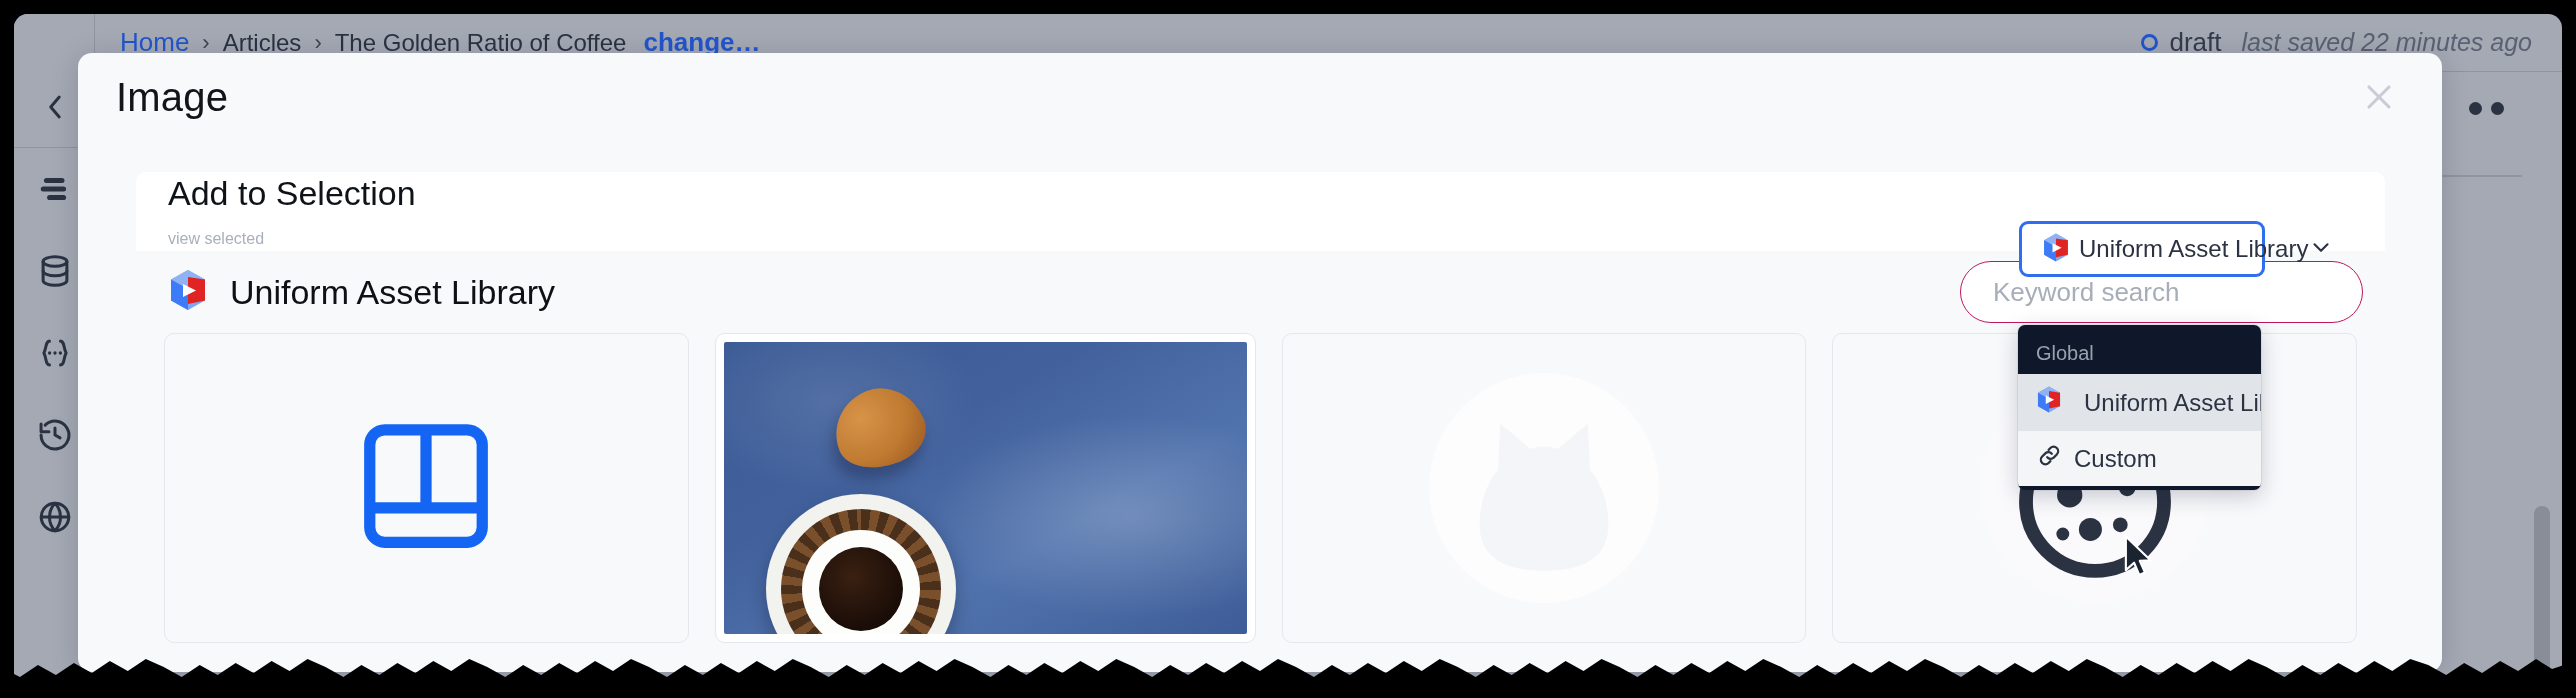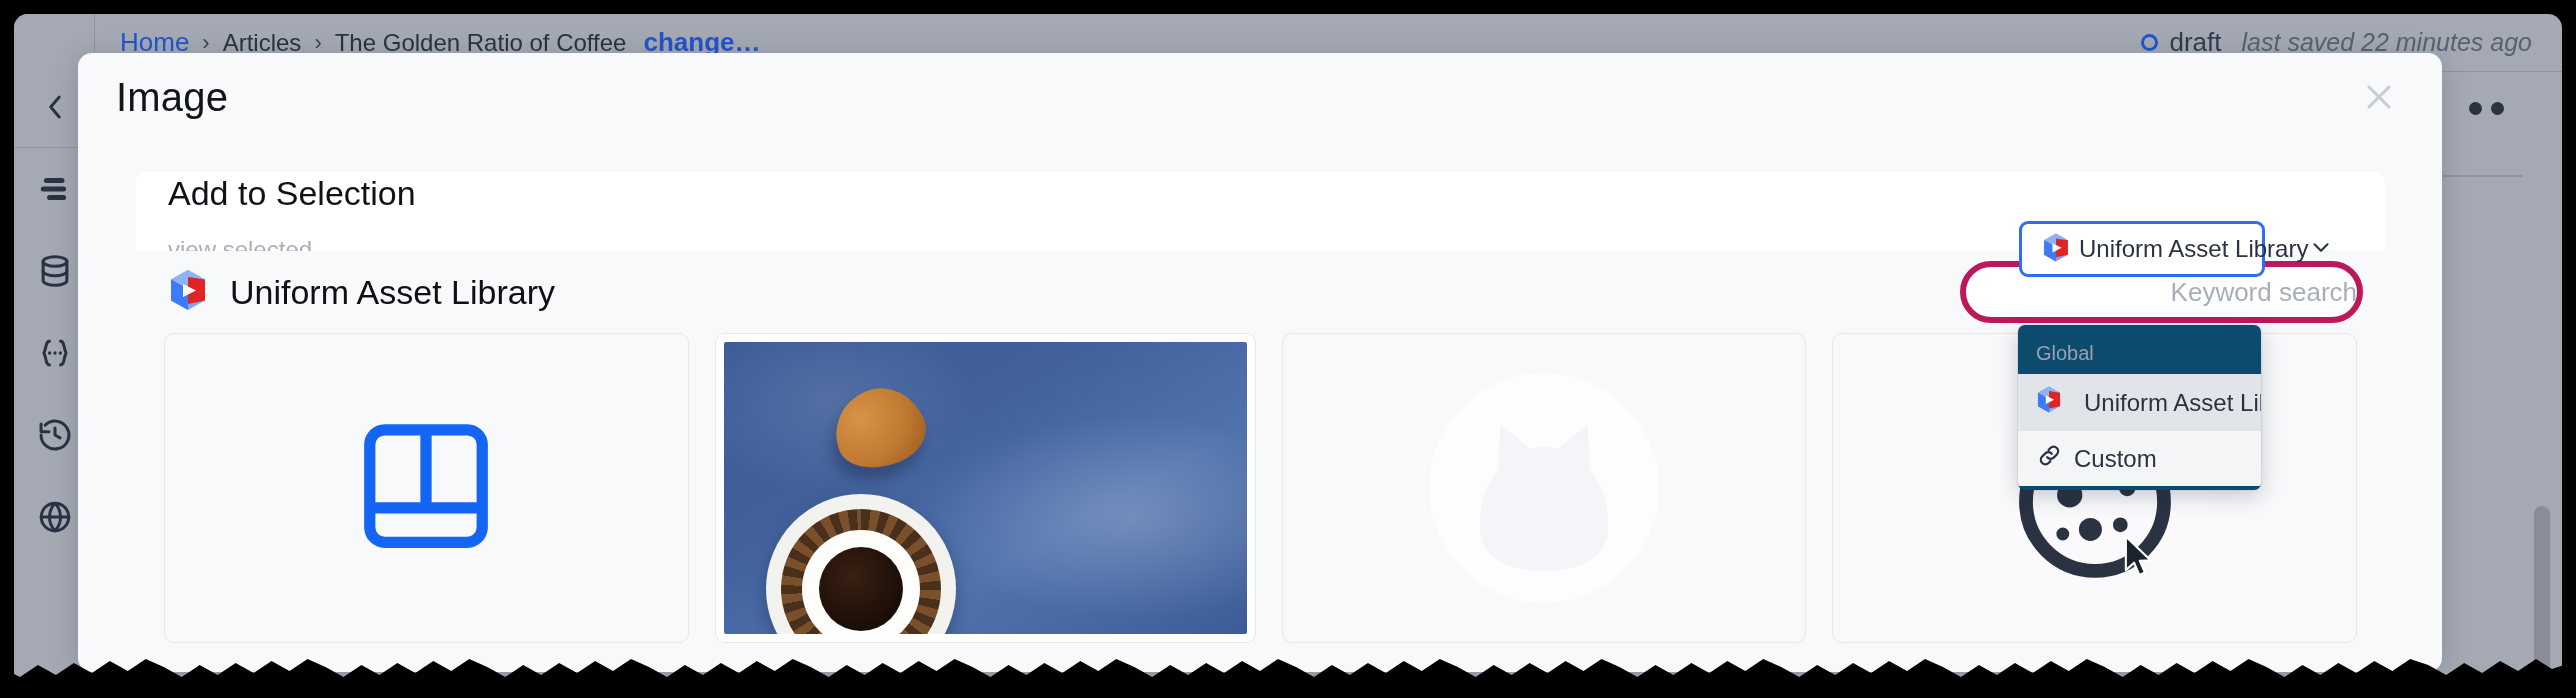--- a/index.html
+++ b/index.html
@@ -168,47 +168,46 @@
   #selection-inner {
     position: absolute;
     left: 32px; top: 0;
   }
   #selection-title {
     font-size: 34px; color: #0f1317;
     margin-top: 2px;
     white-space: nowrap;
   }
   #view-selected {
-    font-size: 24px; color: #a9afbb;
-    margin-top: 23px;
+    font-size: 16px; color: #a9afbb;
+    margin-top: 17px;
     white-space: nowrap;
     cursor: pointer;
   }
 
   
   #library-row {
     position: absolute;
     left: 58px; top: 198px;
     width: 2249px; height: 82px;
     background: #f8f9fb;
     display: flex; align-items: center;
     padding-left: 32px;
   }
   #library-logo { margin-right: 22px; display:block; }
   #library-name { font-size: 34px; color: #0d1014; white-space: nowrap; }
   #keyword-search {
     margin-left: auto;
     margin-right: 22px;
     width: 403px; height: 62px;
-    border: 6px solid #be185d;
+    border: 1px solid #be185d;
     border-radius: 31px;
     background: #ffffff;
     display: flex; align-items: center;
     padding-left: 32px;
-    justify-content: flex-end;
   }
   #keyword-search span { font-size: 26px; color: #a7adb9; }
 
   
   #asset-grid {
     position: absolute;
     left: 58px; top: 280px;
     width: 2249px; height: 339px;
     background: #f8f9fb;
     display: flex;
@@ -318,21 +317,21 @@
   }
   #source-logo { margin-right: 9px; display:block; }
   #source-label { font-size: 24px; color: #2b3242; white-space: nowrap; }
   #source-caret { margin-left: auto; display:block; }
 
   
   #dropdown {
     position: absolute;
     left: 2018px; top: 325px;
     width: 243px;
-    background: #0c4a6e;
+    background: #0f172a;
     border-radius: 7px;
     box-shadow: 0 6px 22px rgba(20,28,50,.22), 0 0 0 1px rgba(30,40,60,.07);
     z-index: 40;
     padding: 8px 0 4px 0;
     overflow: hidden;
   }
   .dd-group {
     font-size: 20px;
     color: #9aa1ae;
     padding: 9px 18px 9px 18px;

